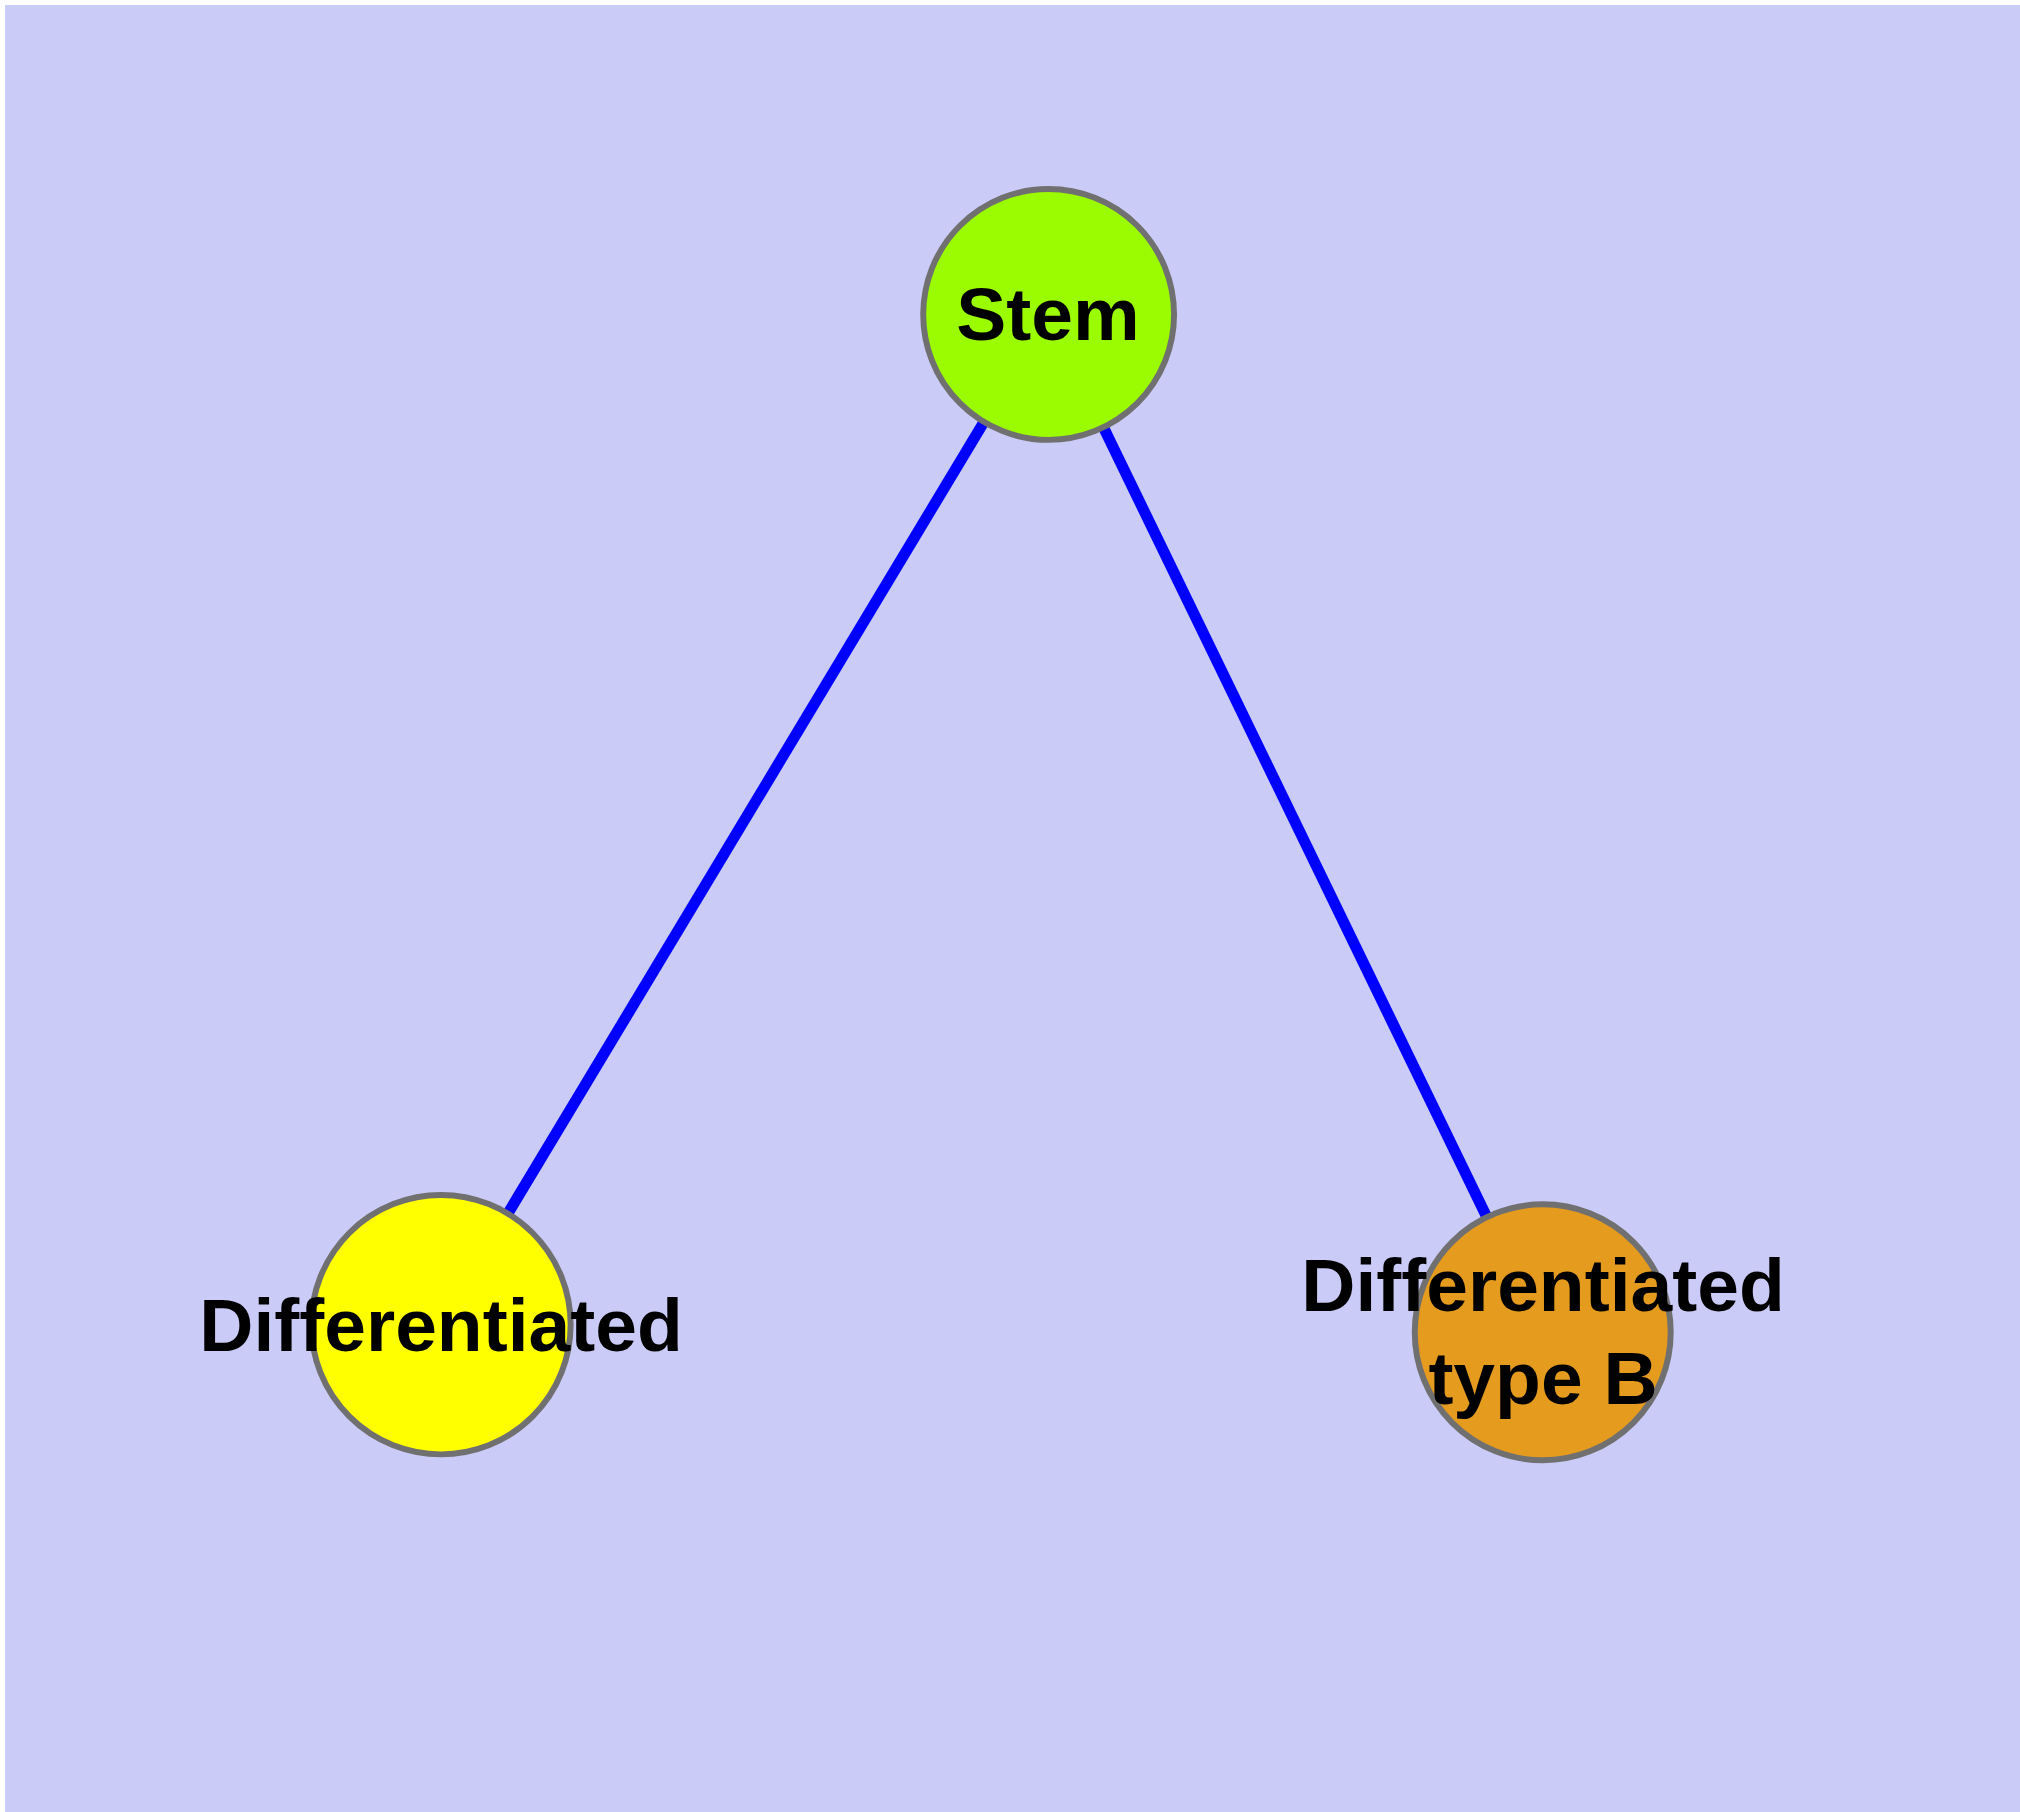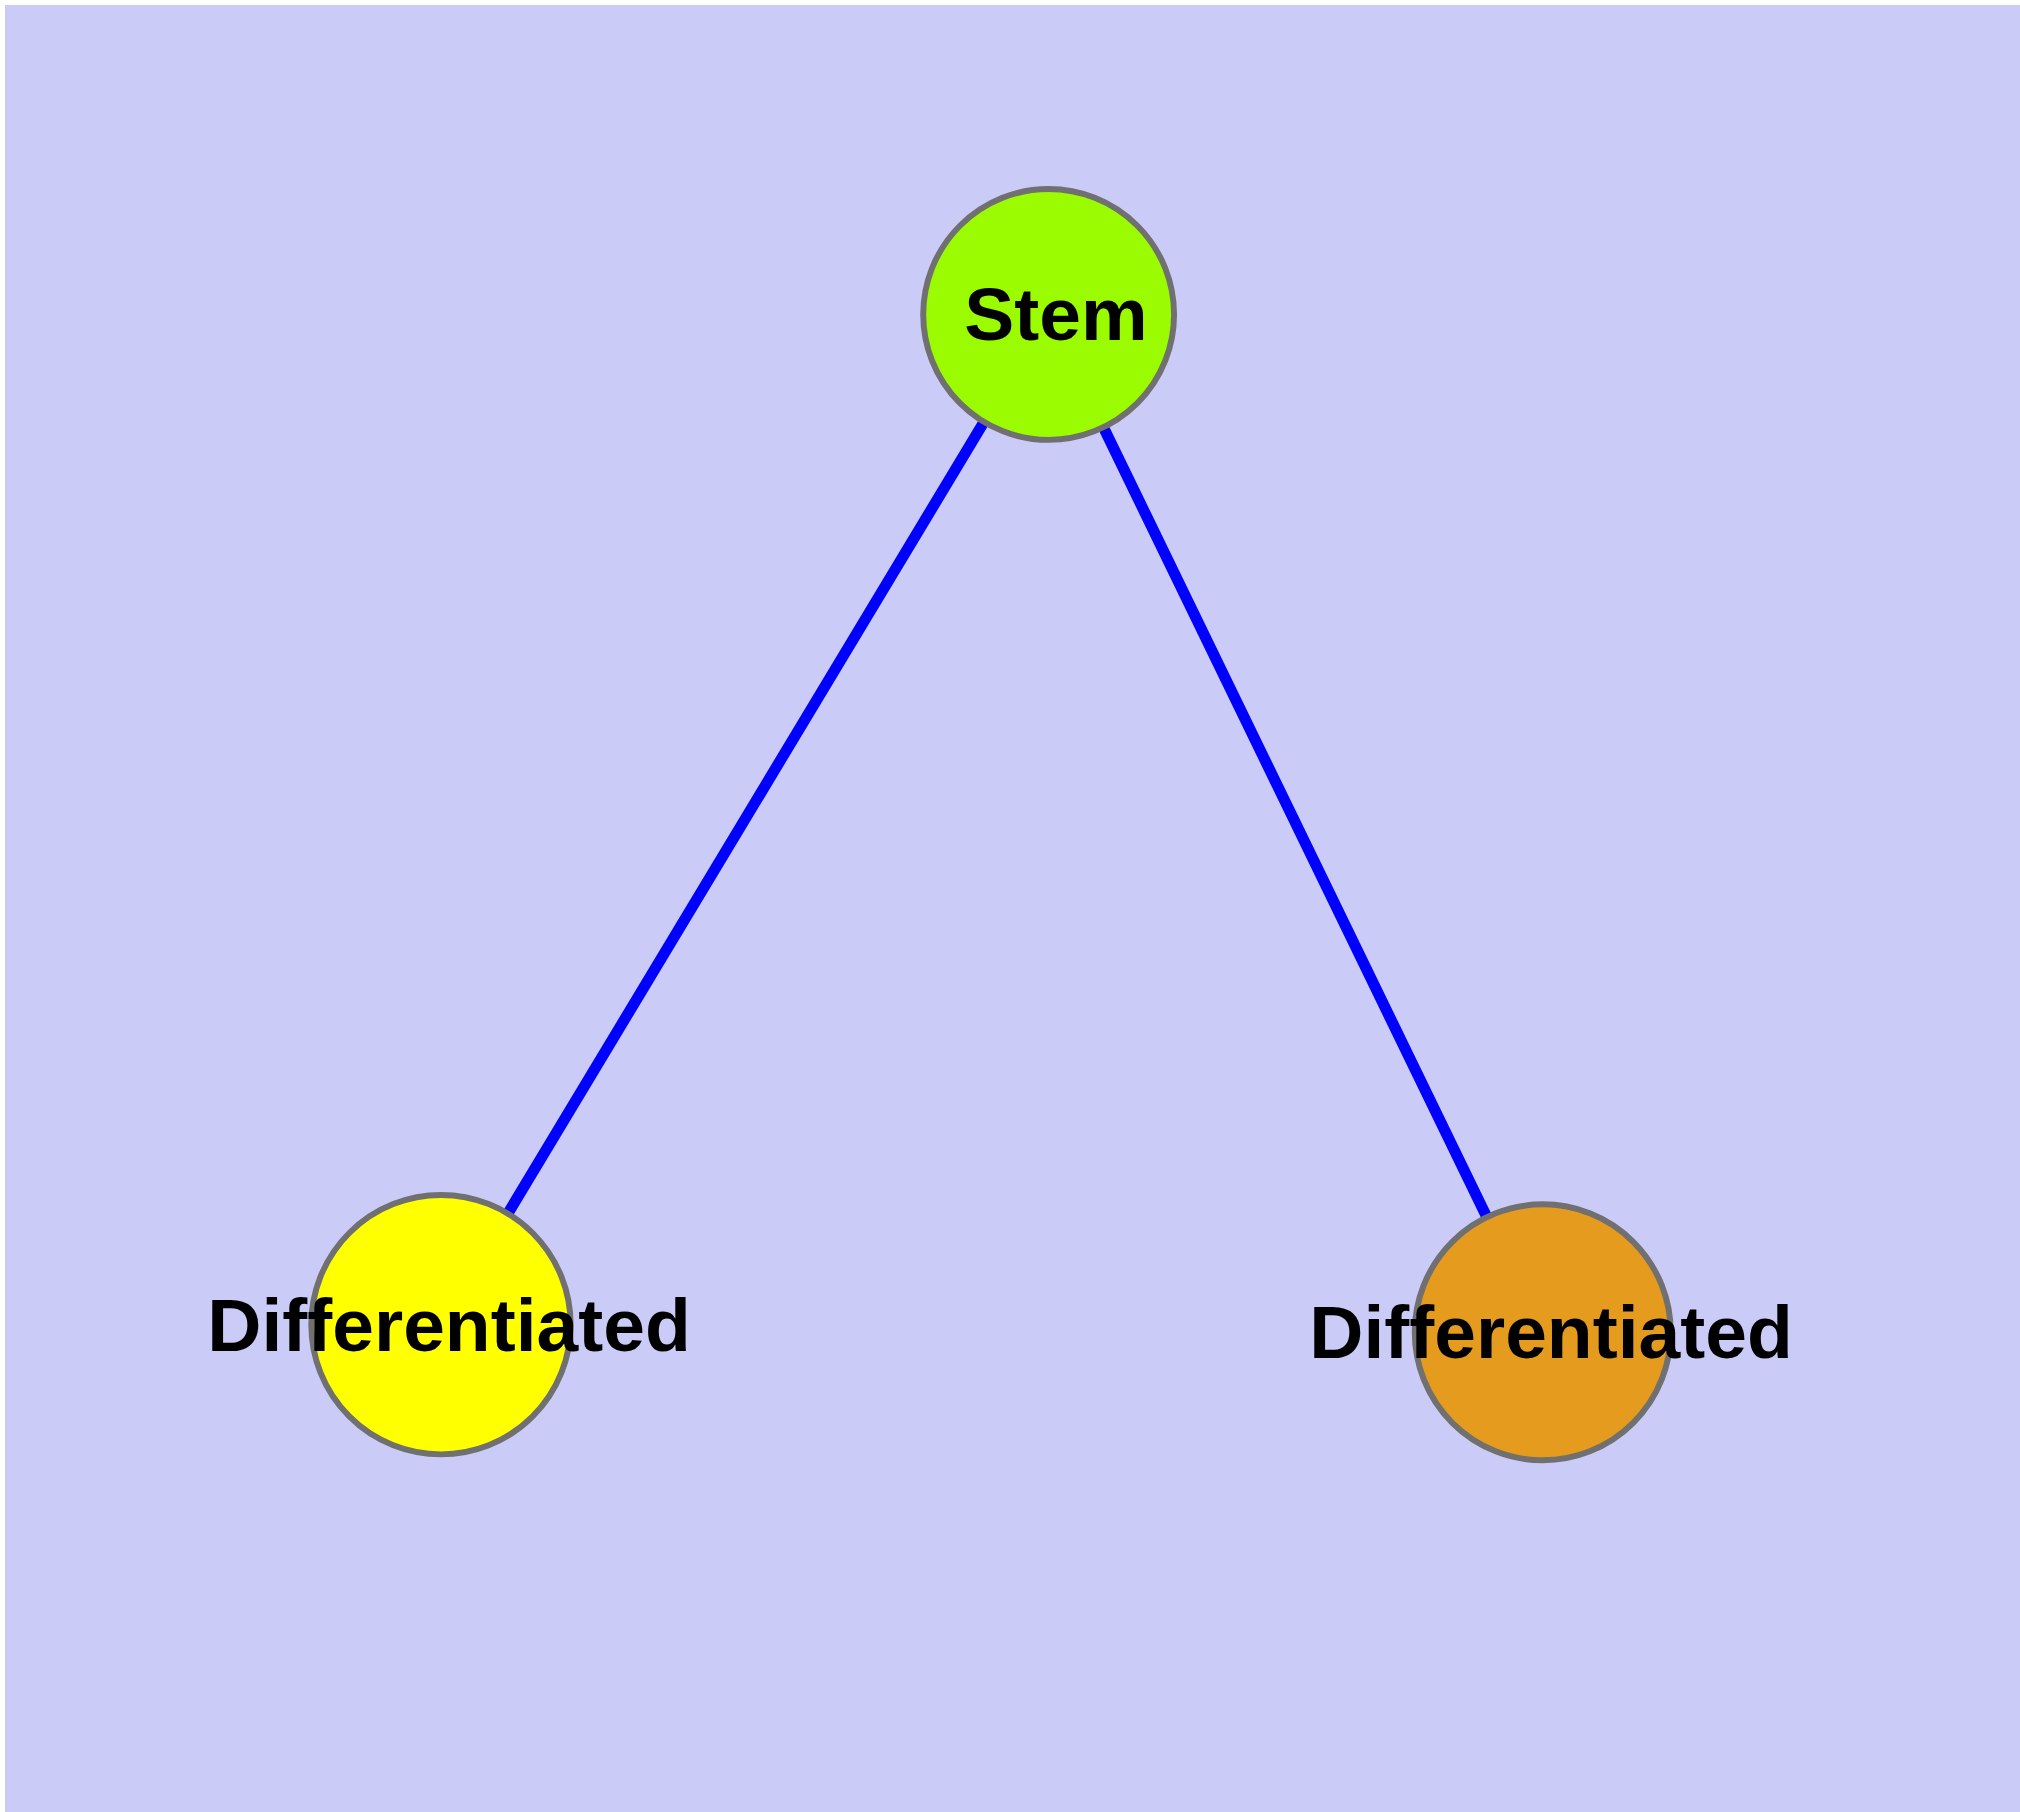--- a/index.html
+++ b/index.html
@@ -20,21 +20,21 @@
   }
   svg.graph {
     position: absolute;
     left: 0;
     top: 0;
     width: 2021px;
     height: 1812px;
   }
   .labels-layer {
     position: absolute;
-    left: 8px;
+    left: 0;
     top: 0;
     width: 1714px;
     height: 1812px;
     pointer-events: none;
     border-radius: 30px;
   }
   .node-label {
     position: absolute;
     transform: translate(-50%, -50%);
     text-align: center;
@@ -63,15 +63,16 @@
 
 <div class="labels-layer" id="labels-layer">
     <div class="node-label" style="left: 1048px; top: 314px; color: rgb(0, 0, 0);">
       <span class="line">Stem</span>
     </div>
     <div class="node-label" style="left: 441px; top: 1325px; color: rgb(0, 0, 0);">
       <span class="line">Differentiated</span>
     </div>
     <div class="node-label" style="left: 1543px; top: 1332px; color: rgb(0, 0, 0);">
       <span class="line">Differentiated</span>
+      <span class="line">type B</span>
     </div>
   </div>
 
 
 </body></html>

